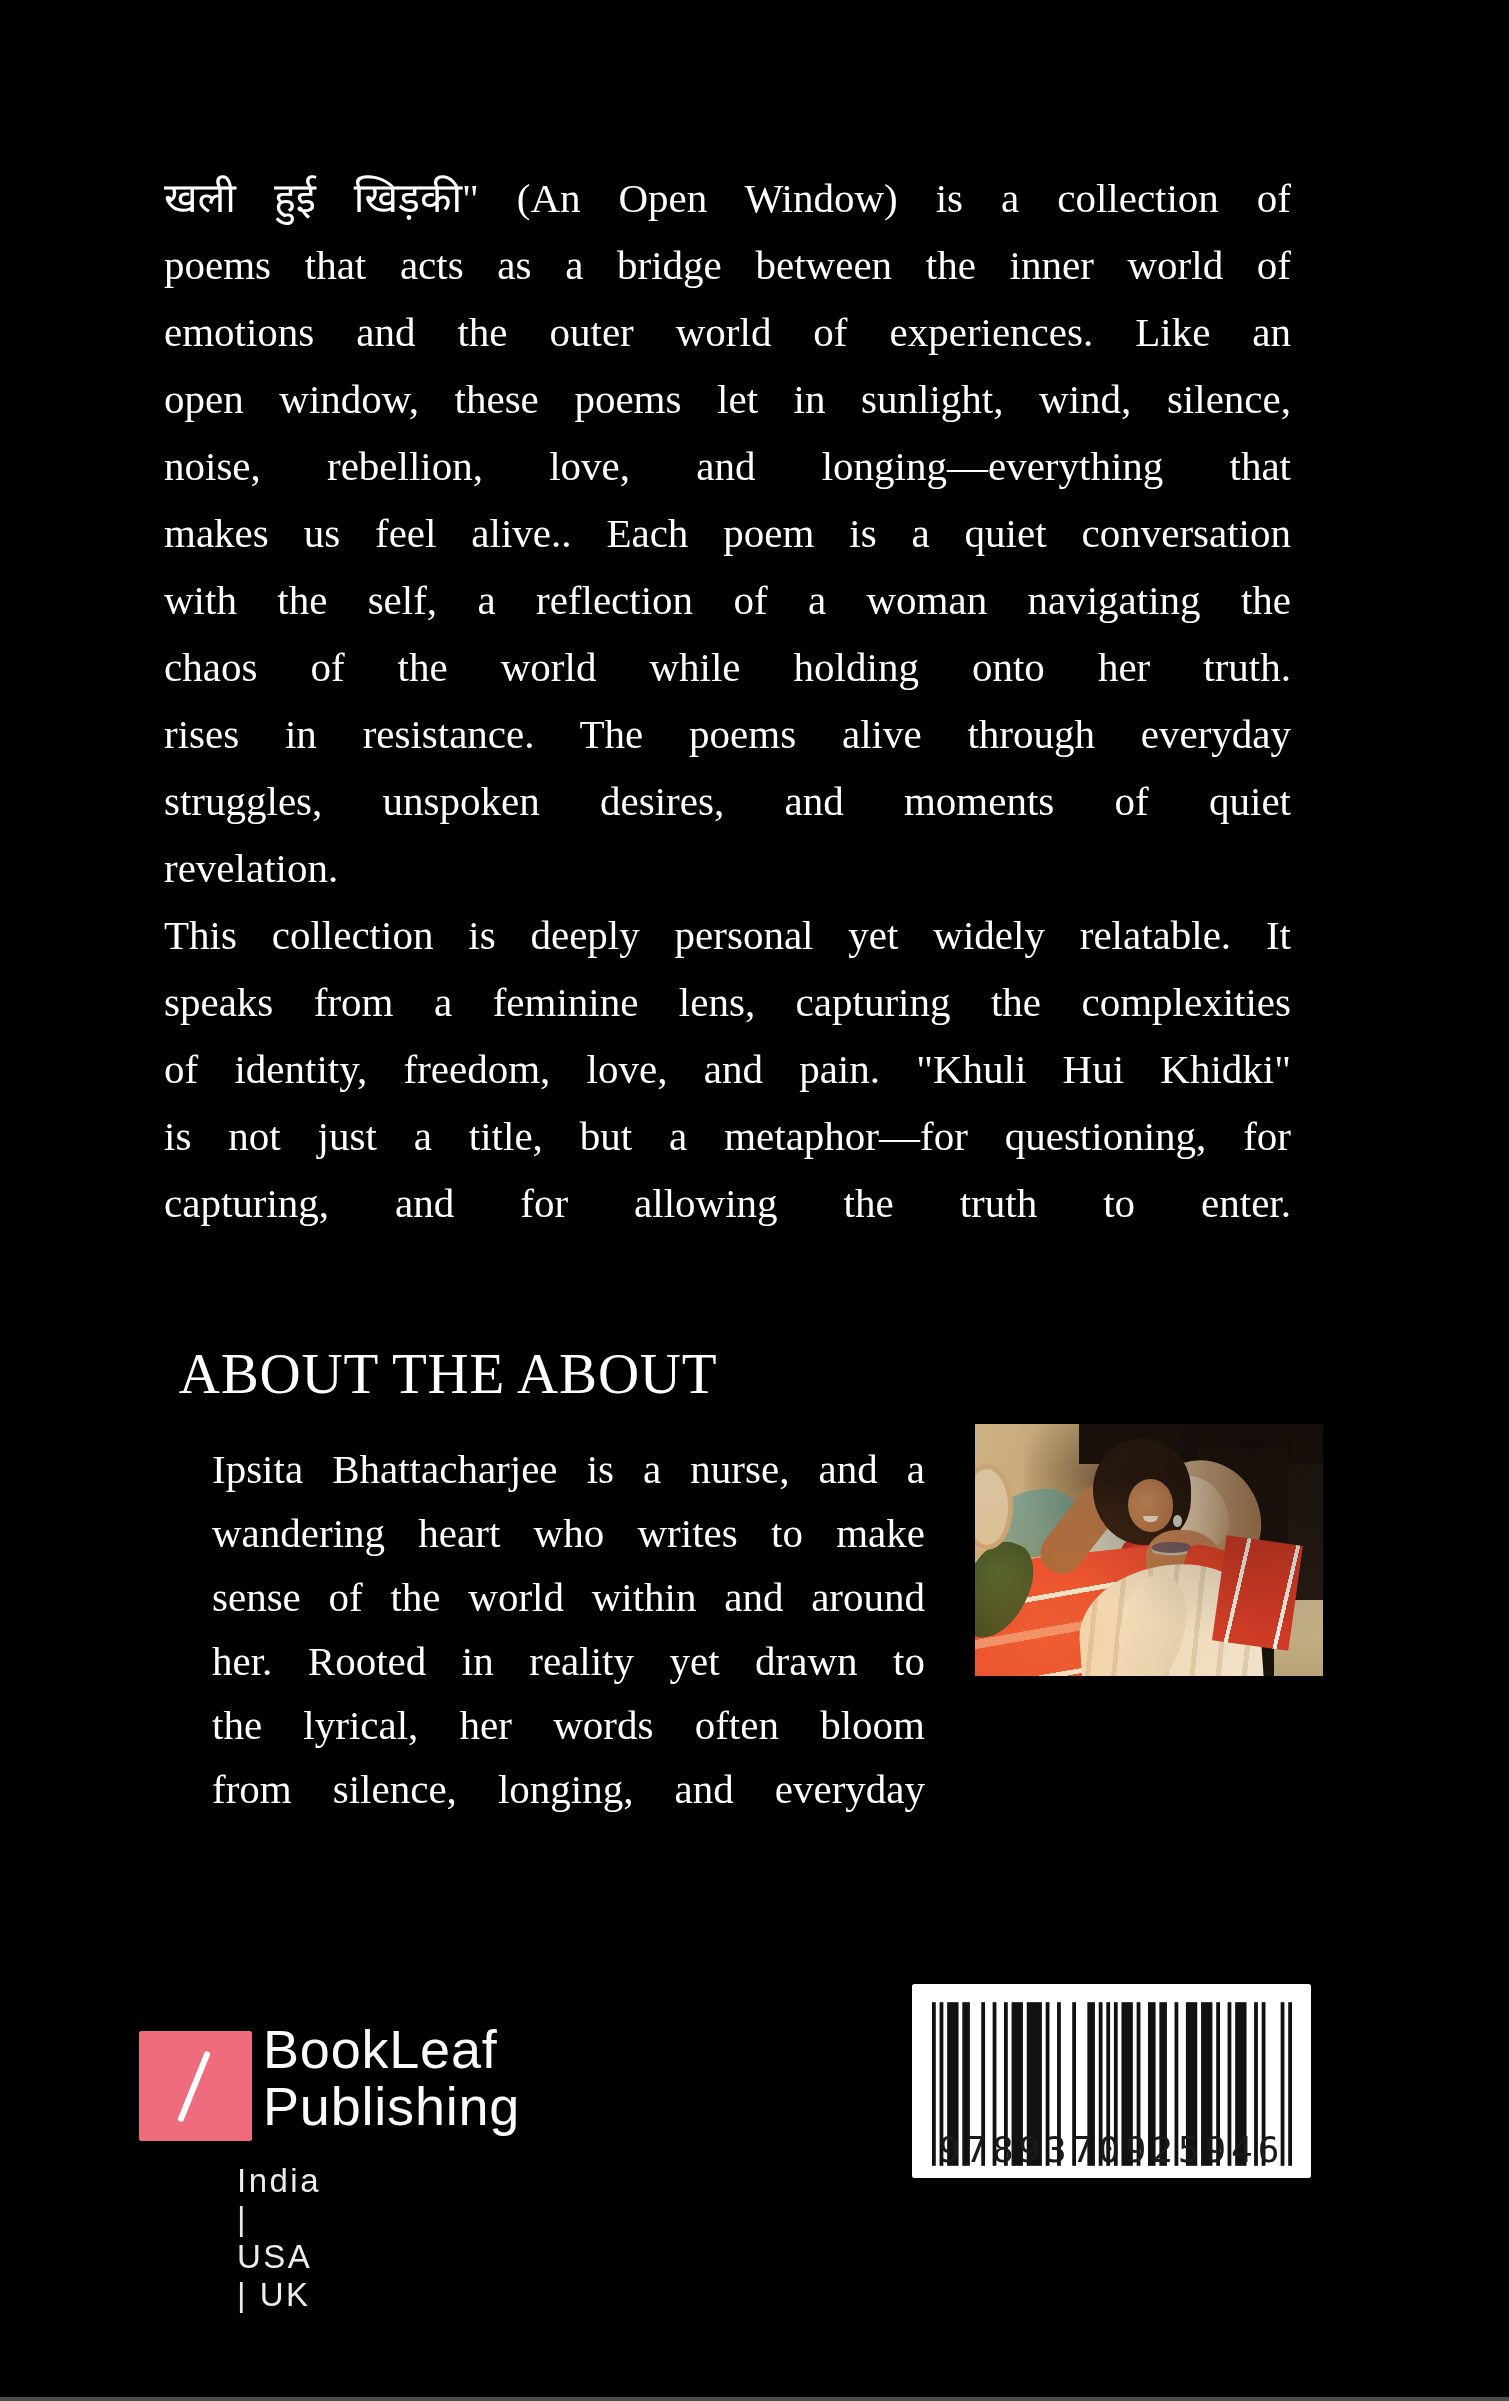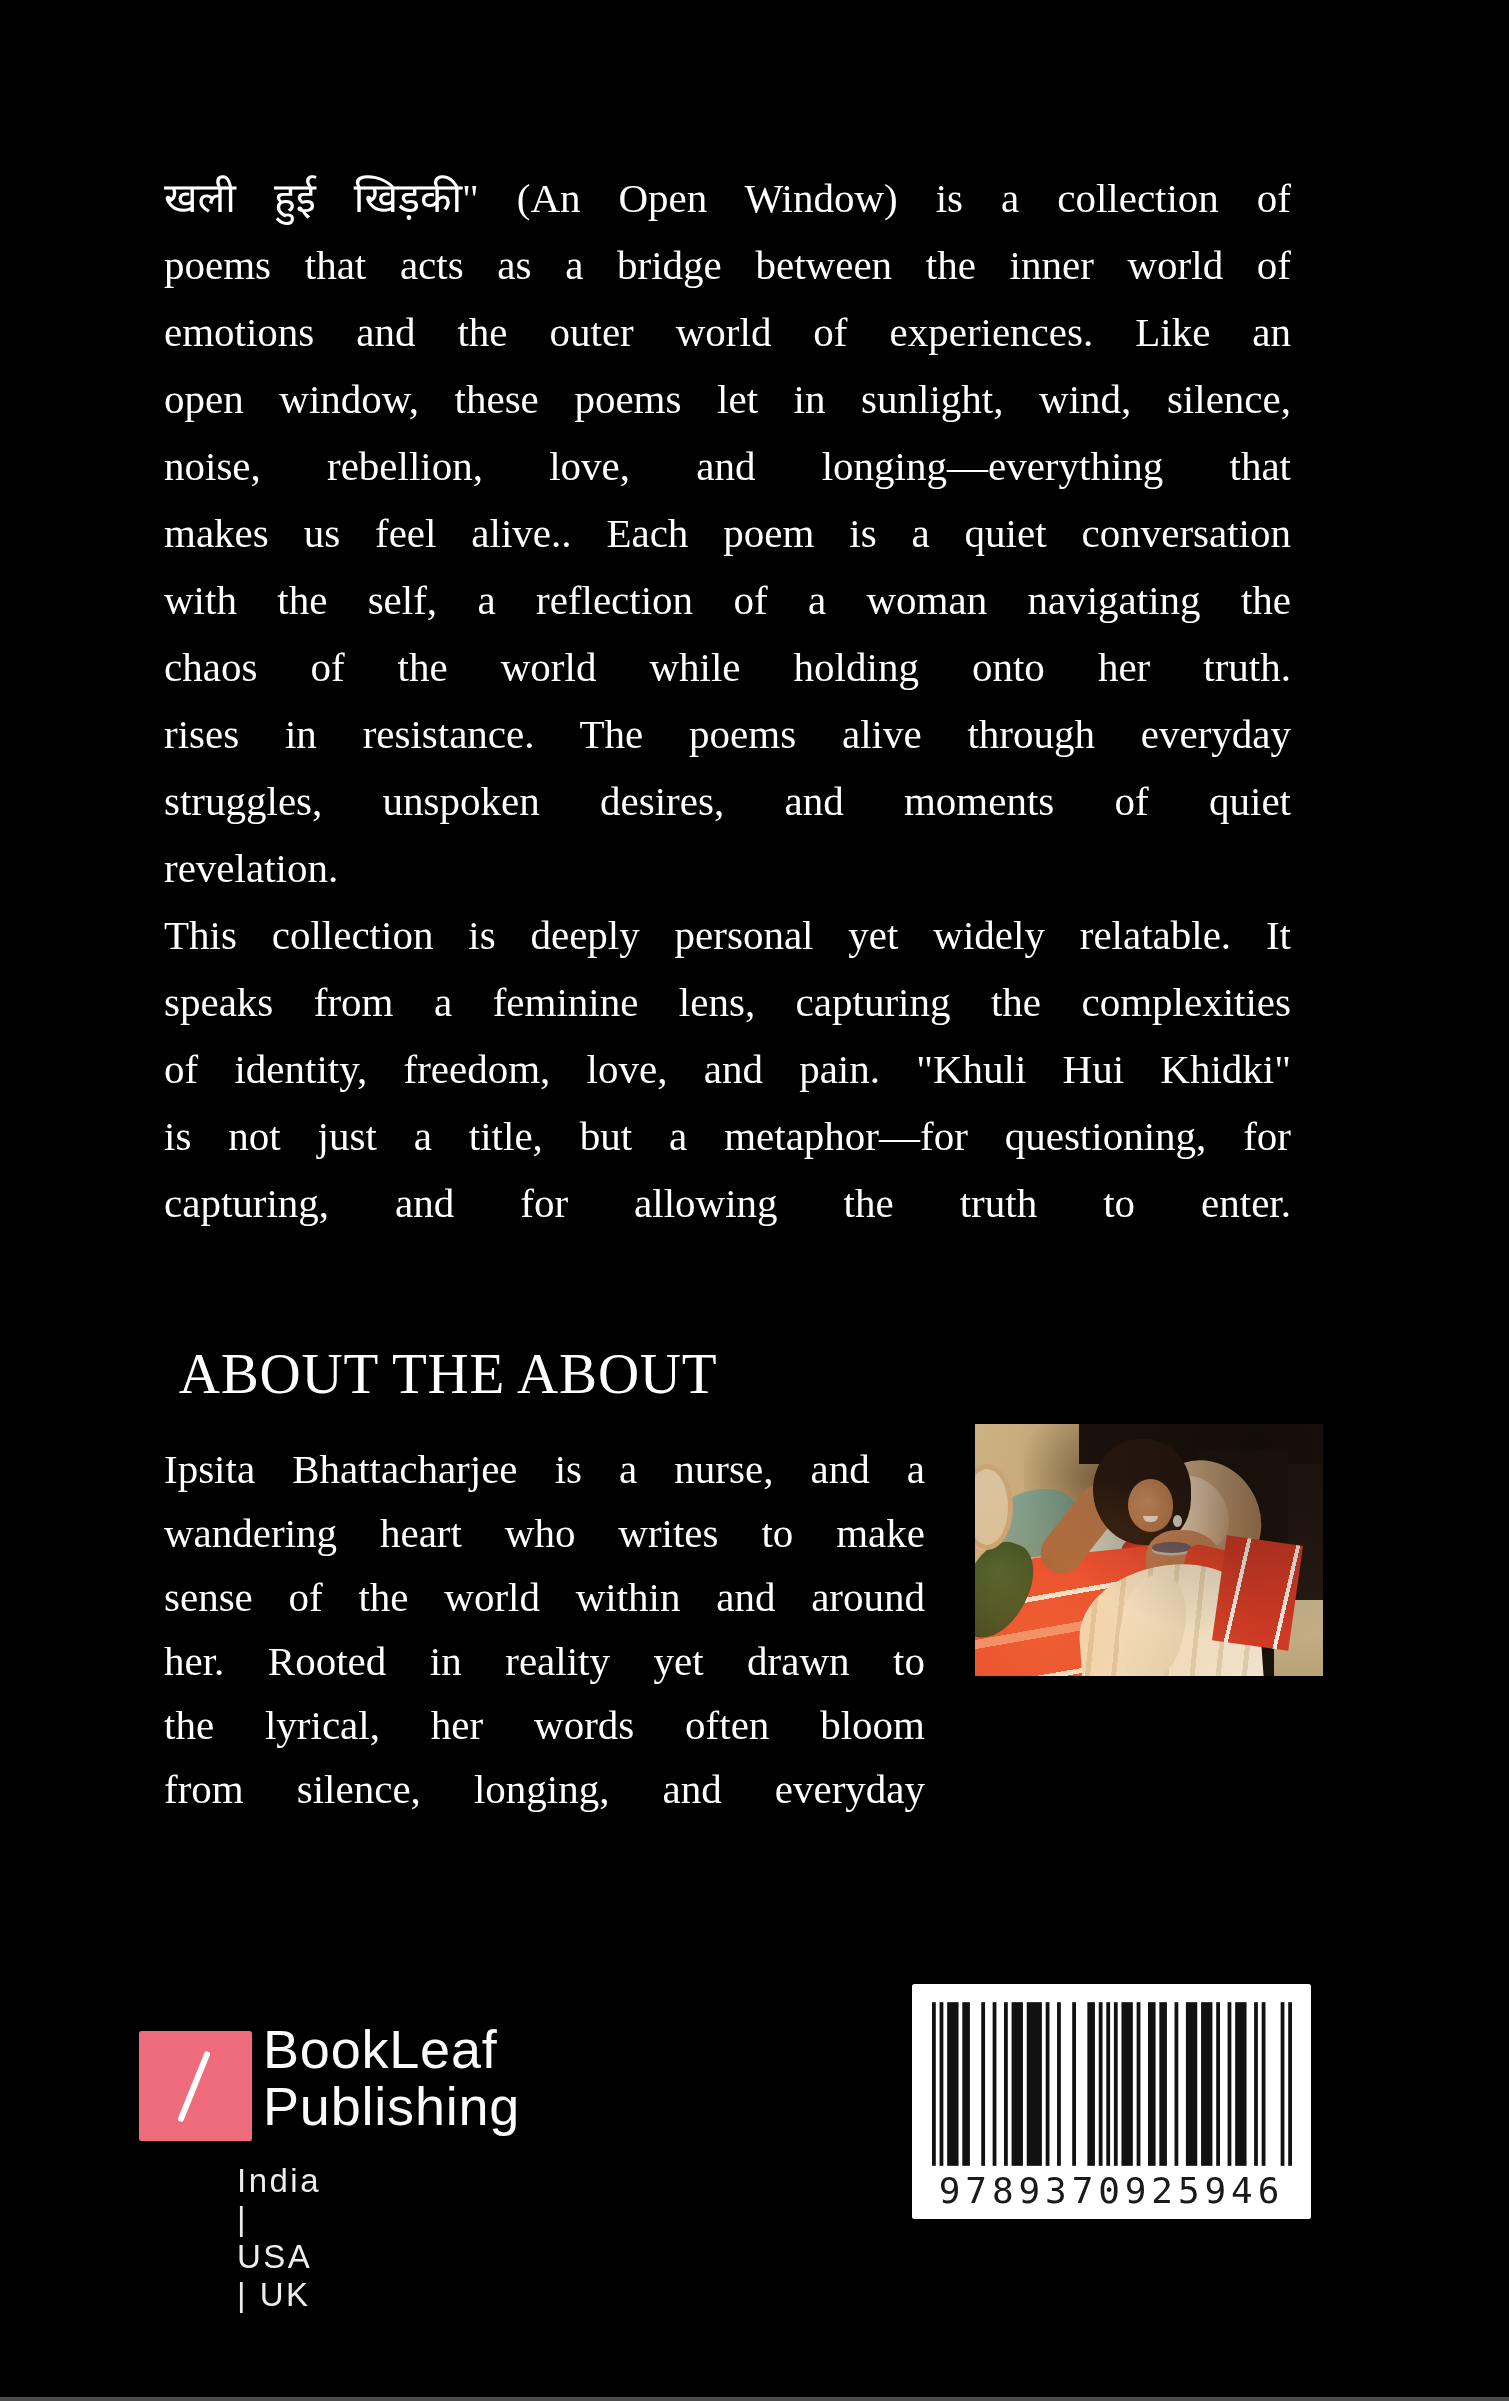--- a/index.html
+++ b/index.html
@@ -11,21 +11,21 @@
   .line{font-size:41px;line-height:67px;text-align:justify;text-align-last:justify;
         white-space:normal;letter-spacing:0px;}
   .line.last{text-align-last:left;}
 
   
   .about-heading{position:absolute;left:164px;top:1343px;margin:0;padding-left:14.7px;
         font-size:57px;font-weight:normal;line-height:62px;letter-spacing:0.8px;}
 
   
   .bio{position:absolute;left:164px;top:1437px;width:761px;}
-  .bio .line{line-height:64px;}
+  .bio .line{line-height:64px;margin-left:48px;}
 
   
   .photo{position:absolute;left:975px;top:1424px;width:348px;height:252px;overflow:hidden;
          background:linear-gradient(105deg,#cdb183 0%,#c3a474 38%,#8a6c44 55%,#2a1d14 62%,#241812 100%);}
   .photo *{position:absolute;}
   .ph-shadow{left:14%;top:0;width:46%;height:55%;
          background:radial-gradient(ellipse at 45% 40%,rgba(90,62,34,.55),rgba(90,62,34,0) 65%);}
   .ph-wardrobe-top{left:30%;top:0;width:70%;height:16%;background:#1d130d;}
   .ph-wardrobe-right{left:64%;top:10%;width:26%;height:95%;background:linear-gradient(#241711,#17100b);}
   .ph-floor{left:86%;top:70%;width:14%;height:30%;background:linear-gradient(#c9b68e,#b9a277);}
@@ -73,21 +73,21 @@
   
   .publisher{position:absolute;left:0;top:0;font-family:"Liberation Sans","DejaVu Sans",sans-serif;}
   .logo-square{position:absolute;left:139px;top:2031px;width:113px;height:110px;border-radius:2.5px;}
   .logo-slash{position:absolute;left:52px;top:18px;width:5.7px;height:75px;background:#fff;
          transform:rotate(22deg);border-radius:2.5px;}
   .logo-text{position:absolute;left:263px;top:2021px;font-size:54px;font-weight:400;line-height:57px;
          letter-spacing:0.8px;color:#fafafa;}
   .regions{position:absolute;left:237px;top:2162px;font-size:33px;font-weight:300;letter-spacing:2.5px;color:#ececec;}
 
   
-  .barcode{position:absolute;left:912px;top:1984px;width:399px;height:235px;background:#fff;
+  .barcode{position:absolute;left:912px;top:1984px;width:399px;height:194px;background:#fff;
          border-radius:2.5px;}
   .barcode svg{position:absolute;left:19.6px;top:18px;}
   .barcode-number{position:absolute;left:0;right:0;bottom:8.2px;text-align:center;color:#1a1a1a;
          font-family:"DejaVu Sans Mono","Liberation Mono",monospace;font-size:36px;letter-spacing:4.9px;}
 
   .bottom-strip{position:absolute;left:0;bottom:0;width:100%;height:4.1px;background:#4b4b4b;}
 </style>
 </head>
 <body>
 

